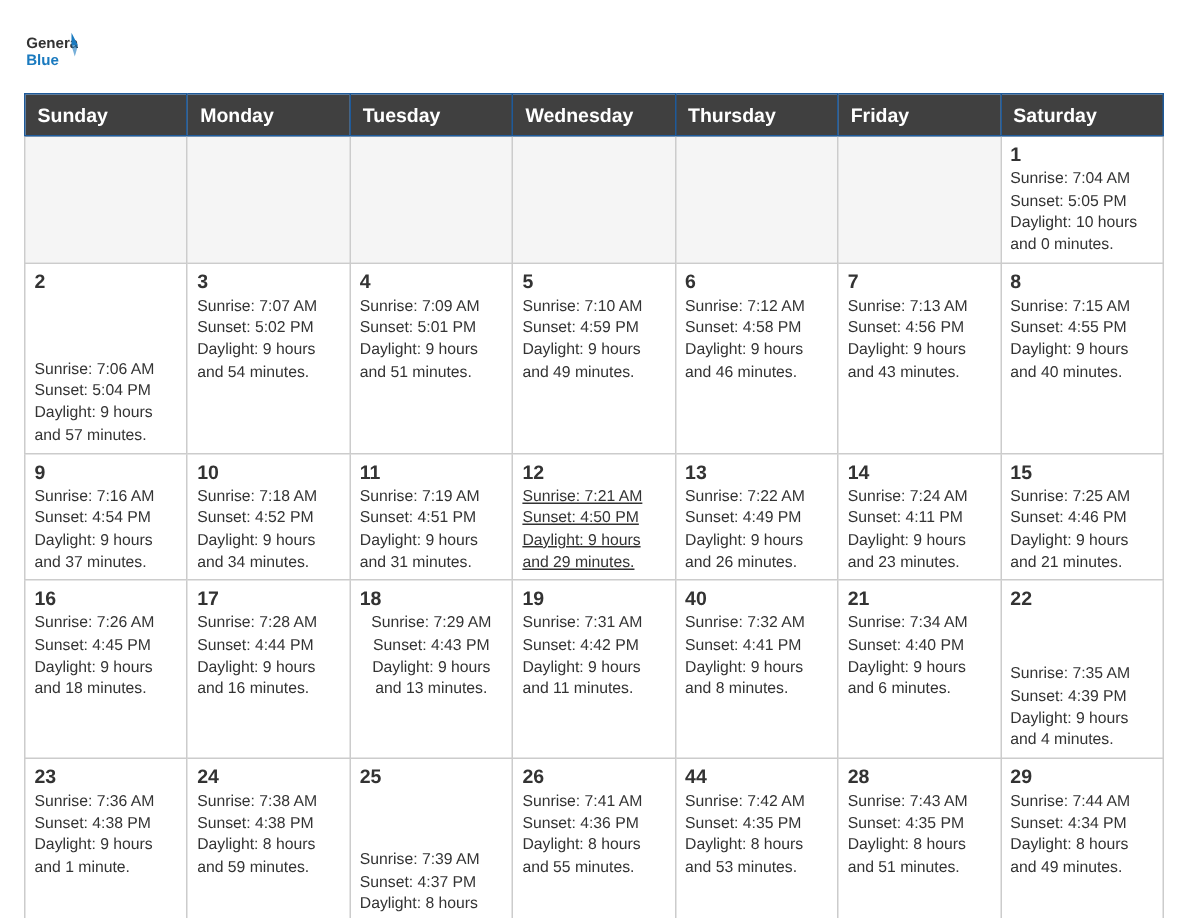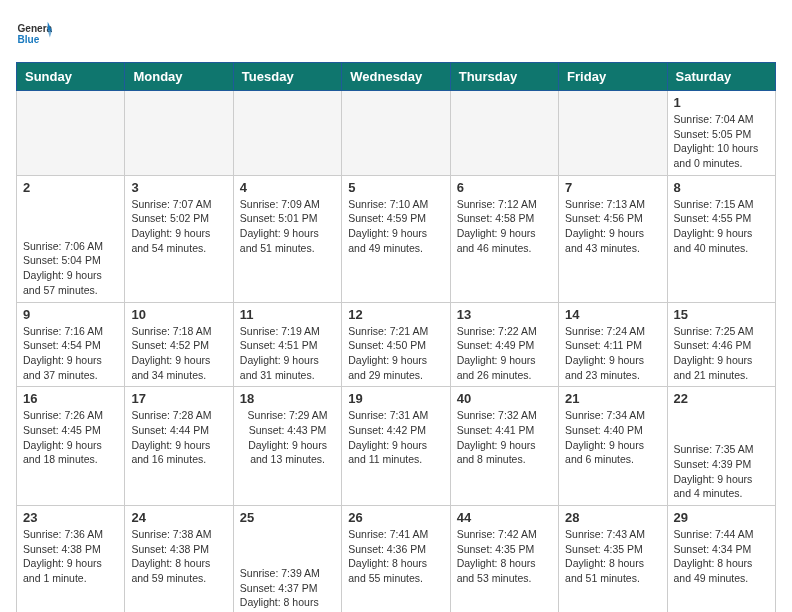--- a/index.html
+++ b/index.html
@@ -36,21 +36,21 @@
     .subtitle {
       font-size: 14px;
       color: #555;
     }
     .calendar {
       width: 100%;
       border-collapse: collapse;
       border: 1px solid #ccc;
     }
     .calendar th {
-      background: #0f766e;
+      background: #404040;
       color: #fff;
       font-size: 13px;
       font-weight: bold;
       padding: 6px 8px;
       text-align: left;
       border: 1px solid #1e5a9a;
     }
     .calendar td {
       vertical-align: top;
       width: calc(100% / 7);
@@ -194,21 +194,21 @@
         </td>
         <td>
           <span class="day-number">11</span>
           <div class="day-info" style="white-space: pre-line;">Sunrise: 7:19 AM
 Sunset: 4:51 PM
 Daylight: 9 hours
 and 31 minutes.</div>
         </td>
         <td>
           <span class="day-number">12</span>
-          <div class="day-info" style="white-space: pre-line;">Sunrise: 7:21 AM
+          <div class="day-info" style="white-space: pre-line; text-decoration: underline;">Sunrise: 7:21 AM
 Sunset: 4:50 PM
 Daylight: 9 hours
 and 29 minutes.</div>
         </td>
         <td>
           <span class="day-number">13</span>
           <div class="day-info" style="white-space: pre-line;">Sunrise: 7:22 AM
 Sunset: 4:49 PM
 Daylight: 9 hours
 and 26 minutes.</div>

